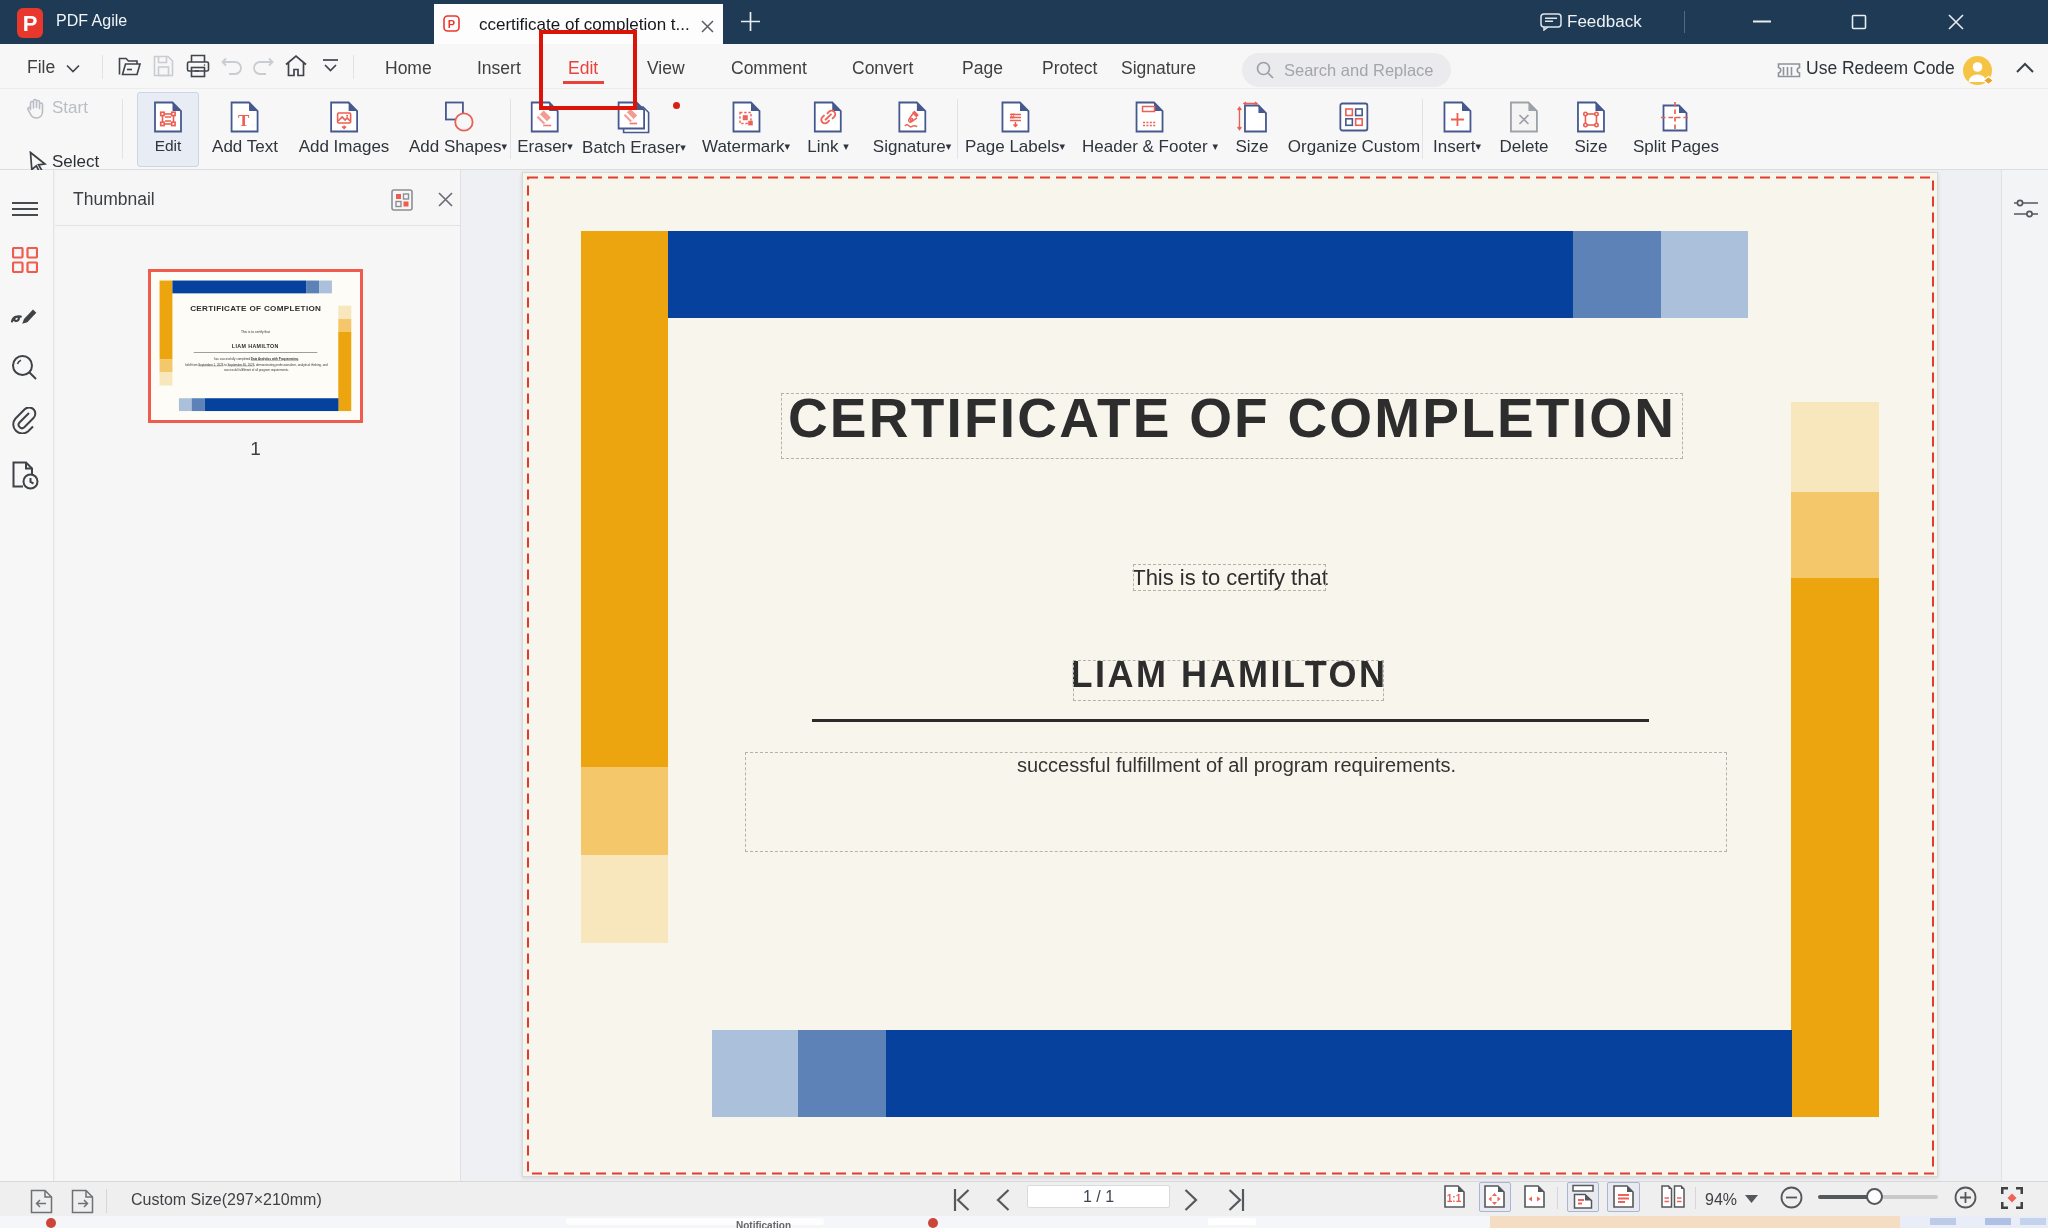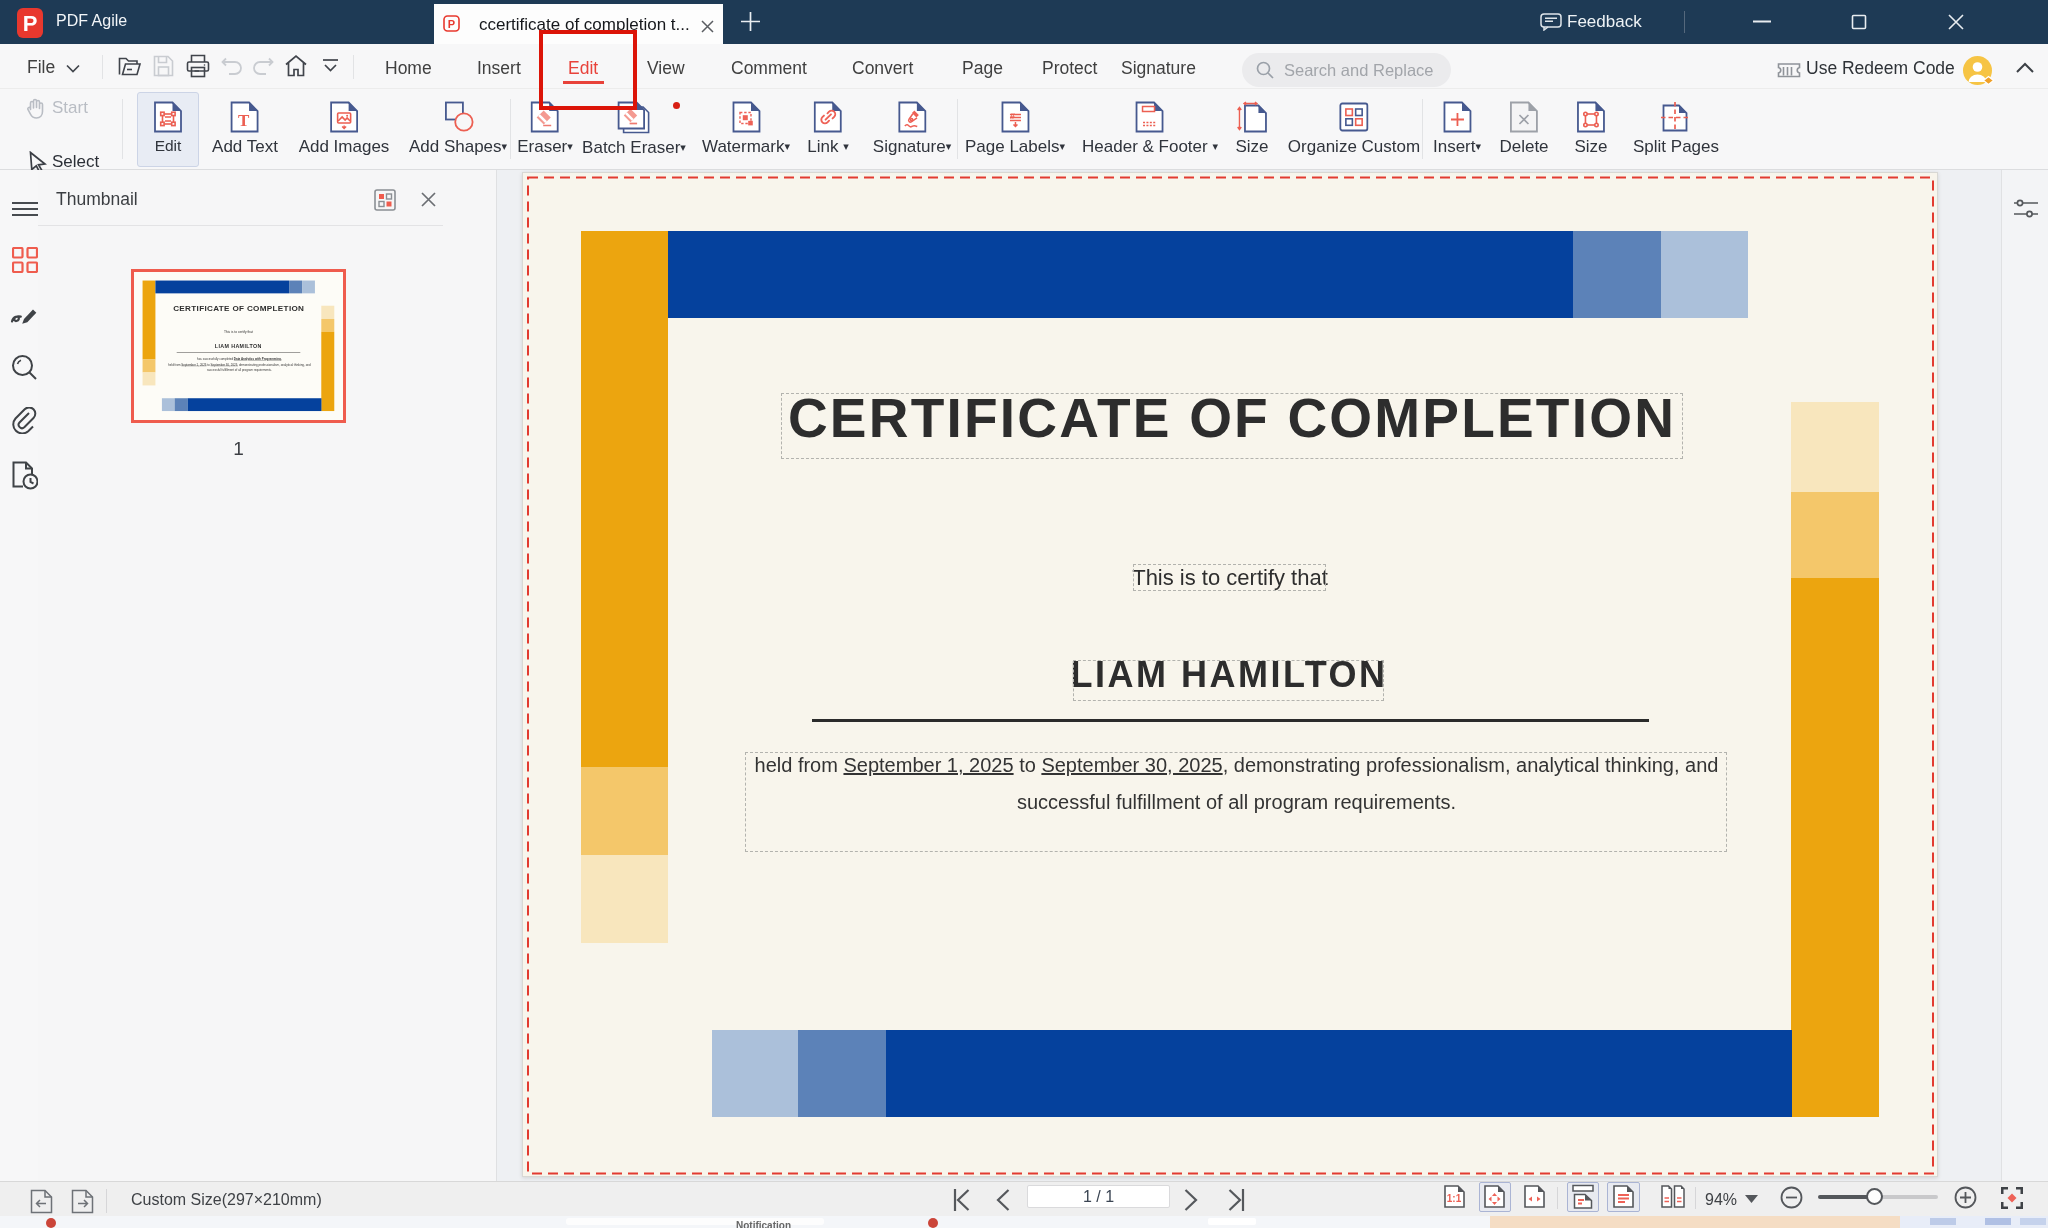--- a/index.html
+++ b/index.html
@@ -2,21 +2,21 @@
 <html><head>
 <meta charset="utf-8">
 <style>
 *{margin:0;padding:0;box-sizing:border-box}
 html,body{width:2048px;height:1228px;overflow:hidden;font-family:"Liberation Sans",sans-serif;background:#eef0f3}
 .abs{position:absolute}
 #titlebar{position:absolute;left:0;top:0;width:2048px;height:44px;background:#1e3a55}
 #menubar{position:absolute;left:0;top:44px;width:2048px;height:45px;background:#f7f7f8;border-bottom:1px solid #ececec}
 #toolbar{position:absolute;left:0;top:89px;width:2048px;height:81px;background:#f7f7f8;border-bottom:1px solid #dcdddf}
 #leftstrip{position:absolute;left:0;top:170px;width:54px;height:1011px;background:#f7f7f8;border-right:1px solid #e4e4e6}
-#panel{position:absolute;left:38px;top:170px;width:459px;height:1011px;background:#f6f6f7;border-right:1px solid #dfe0e2}
+#panel{position:absolute;left:55px;top:170px;width:406px;height:1011px;background:#f6f6f7;border-right:1px solid #dfe0e2}
 #rightstrip{position:absolute;left:2001px;top:170px;width:47px;height:1011px;background:#f3f4f6;border-left:1px solid #e0e1e3}
 #statusbar{position:absolute;left:0;top:1181px;width:2048px;height:35px;background:#efefef;border-top:1px solid #d8d8d8}
 #sliver{position:absolute;left:0;top:1216px;width:2048px;height:12px;background:#f4f6f9;overflow:hidden}
 .mitem{position:absolute;top:14px;font-size:17.5px;color:#404040}
 .ti{position:absolute;top:90px;text-align:center}
 .ti svg{display:block;margin:11px auto 0}
 .ti .lbl{display:block;margin-top:4px;font-size:17px;color:#30343c;white-space:nowrap}
 .gray{color:#b9bdc4}
 .caret{font-size:11px;vertical-align:2px}
 .vdiv{position:absolute;width:1px;background:#e2e3e5}
@@ -438,21 +438,20 @@
  <div style="left:1268px;top:319px;width:88px;height:86px;background:#f4c76a"></div>
  <div style="left:1268px;top:405px;width:88px;height:539px;background:#eca50f"></div>
  <div style="left:189px;top:857px;width:86px;height:87px;background:#abc0da"></div>
  <div style="left:275px;top:857px;width:88px;height:87px;background:#5c82b8"></div>
  <div style="left:363px;top:857px;width:906px;height:87px;background:#05419d"></div>
  <div class="ct" style="left:709px;top:213px;transform:translateX(-50%);font-size:55px;font-weight:bold;letter-spacing:2.2px">CERTIFICATE OF COMPLETION</div>
  <div class="ct" style="left:707px;top:392px;transform:translateX(-50%);font-size:22px;color:#2e2e2e">This is to certify that</div>
  <div class="ct" style="left:706px;top:481px;transform:translateX(-50%);font-size:36px;font-weight:bold;letter-spacing:2.5px">LIAM HAMILTON</div>
  <div style="left:289px;top:546px;width:837px;height:2.5px;background:#2b2b2b"></div>
  <div style="left:223px;top:574px;width:981px;font-size:20px;line-height:37px;text-align:center;color:#333;position:absolute;font-family:'Liberation Sans',sans-serif">
-   <div style="white-space:nowrap">held from <u>September 1, 2025</u> to <u>September 30, 2025</u>, demonstrating professionalism, analytical thinking, and</div>
    <div>successful fulfillment of all program requirements.</div>
  </div>
 </div>
  <svg class="abs" style="left:0;top:0" width="1416" height="1005">
       <rect x="5" y="4.5" width="1405" height="996" fill="none" stroke="#e23b30" stroke-width="2" stroke-dasharray="10 6"></rect>
     </svg>
  <div class="sel" style="left:258px;top:220px;width:902px;height:66px"></div>
  <div class="sel" style="left:610px;top:391px;width:193px;height:27px"></div>
  <div class="sel" style="left:550px;top:487px;width:311px;height:41px"></div>
  <div class="sel" style="left:222px;top:579px;width:982px;height:100px"></div>

